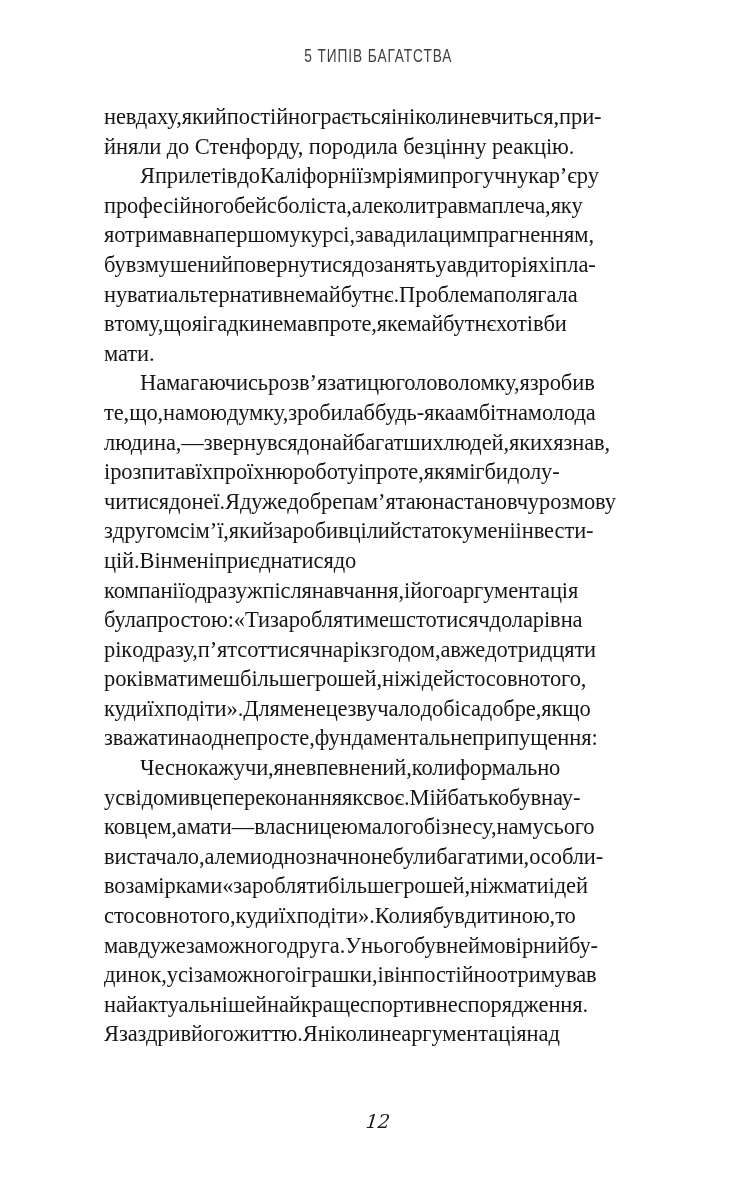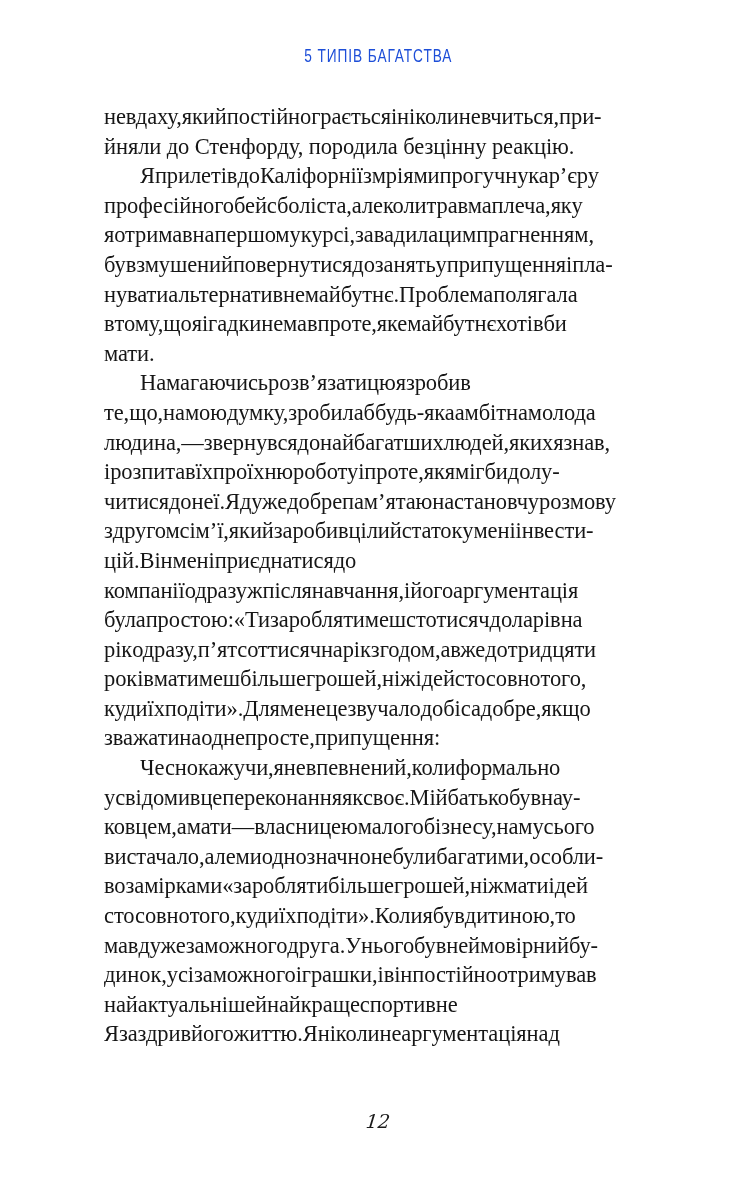--- a/index.html
+++ b/index.html
@@ -8,21 +8,21 @@
     background: #ffffff;
     position: relative;
     overflow: hidden;
     font-family: "Liberation Serif", serif;
     color: #161616;
   }
   .running-head {
     position: absolute;
     top: 46px; left: 0; right: 0;
     text-align: center;
-    color: #1d4ed8;
+    color: #404040;
   }
   .running-head .inner {
     display: inline-block;
     font-family: "Liberation Sans", sans-serif;
     font-size: 18px;
     letter-spacing: 1.2px;
     transform: scaleX(0.76);
     transform-origin: center;
     white-space: nowrap;
   }
@@ -107,21 +107,21 @@
         <span>цим</span>
         <span>прагненням,</span>
       </div>
       <div class="line justify">
         <span>був</span>
         <span>змушений</span>
         <span>повернутися</span>
         <span>до</span>
         <span>занять</span>
         <span>у</span>
-        <span>припущення</span>
+        <span>авдиторіях</span>
         <span>і</span>
         <span>пла-</span>
       </div>
       <div class="line justify">
         <span>нувати</span>
         <span>альтернативне</span>
         <span>майбутнє.</span>
         <span>Проблема</span>
         <span>полягала</span>
       </div>
@@ -139,20 +139,21 @@
         <span>яке</span>
         <span>майбутнє</span>
         <span>хотів</span>
         <span>би</span>
       </div>
       <div class="line">мати.</div>
       <div class="line justify indent">
         <span>Намагаючись</span>
         <span>розв’язати</span>
         <span>цю</span>
+        <span>головоломку,</span>
         <span>я</span>
         <span>зробив</span>
       </div>
       <div class="line justify">
         <span>те,</span>
         <span>що,</span>
         <span>на</span>
         <span>мою</span>
         <span>думку,</span>
         <span>зробила</span>
@@ -272,20 +273,21 @@
         <span>до</span>
         <span>біса</span>
         <span>добре,</span>
         <span>якщо</span>
       </div>
       <div class="line justify">
         <span>зважати</span>
         <span>на</span>
         <span>одне</span>
         <span>просте,</span>
+        <span>фундаментальне</span>
         <span>припущення:</span>
       </div>
       <div class="line justify indent">
         <span>Чесно</span>
         <span>кажучи,</span>
         <span>я</span>
         <span>не</span>
         <span>впевнений,</span>
         <span>коли</span>
         <span>формально</span>
@@ -364,20 +366,21 @@
         <span>і</span>
         <span>він</span>
         <span>постійно</span>
         <span>отримував</span>
       </div>
       <div class="line justify">
         <span>найактуальніше</span>
         <span>й</span>
         <span>найкраще</span>
         <span>спортивне</span>
+        <span>спорядження.</span>
       </div>
       <div class="line justify">
         <span>Я</span>
         <span>заздрив</span>
         <span>його</span>
         <span>життю.</span>
         <span>Я</span>
         <span>ніколи</span>
         <span>не</span>
         <span>аргументація</span>

